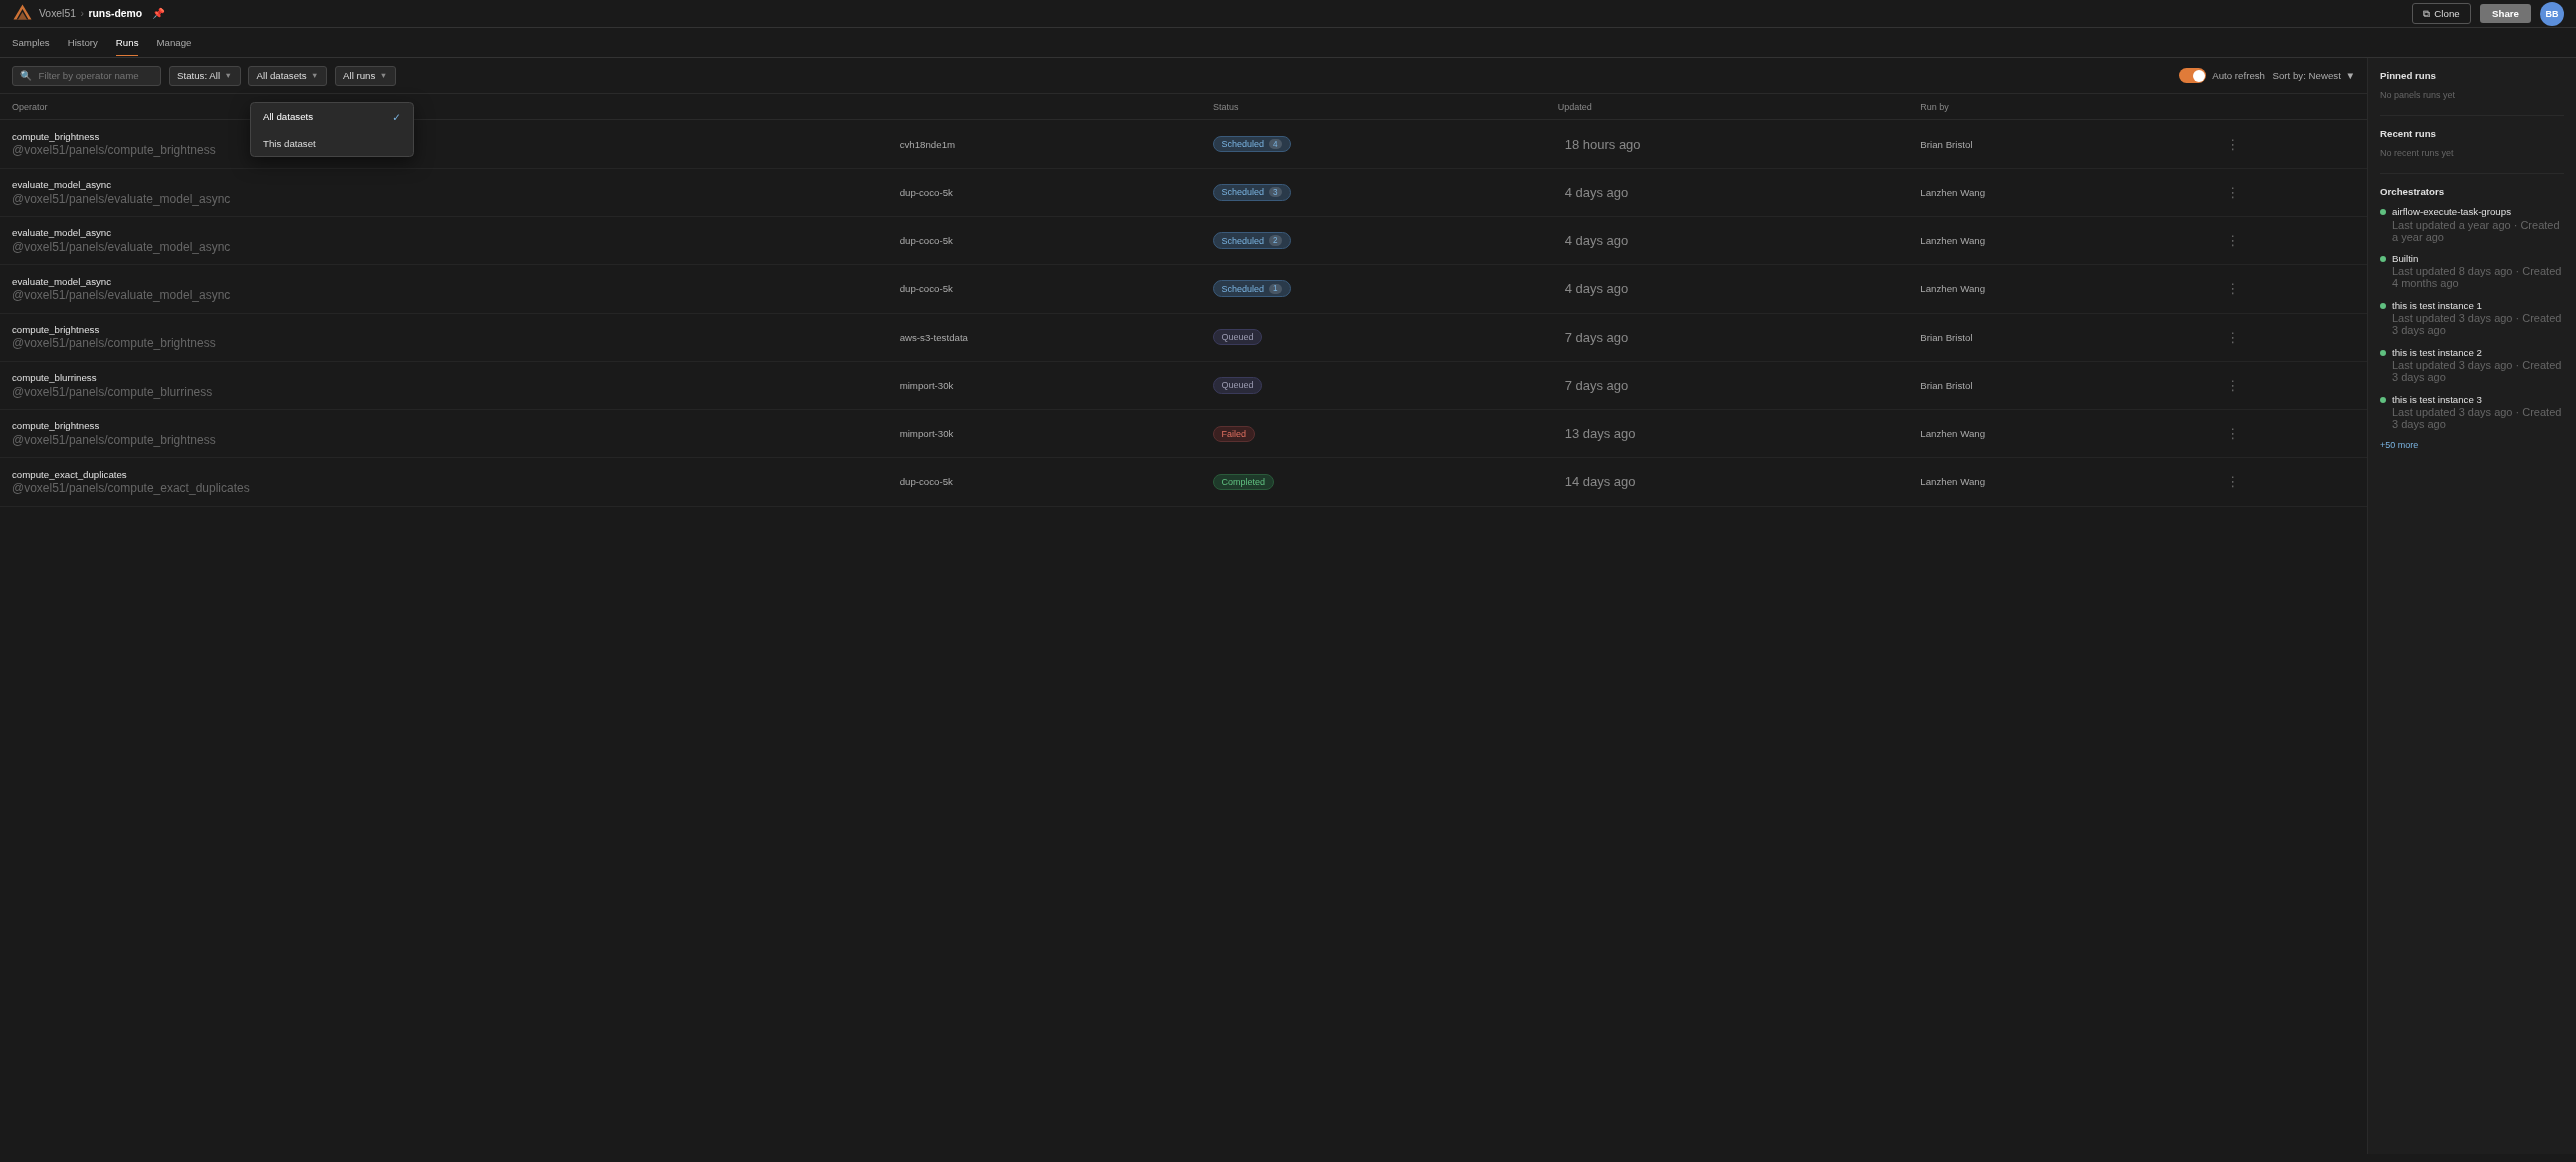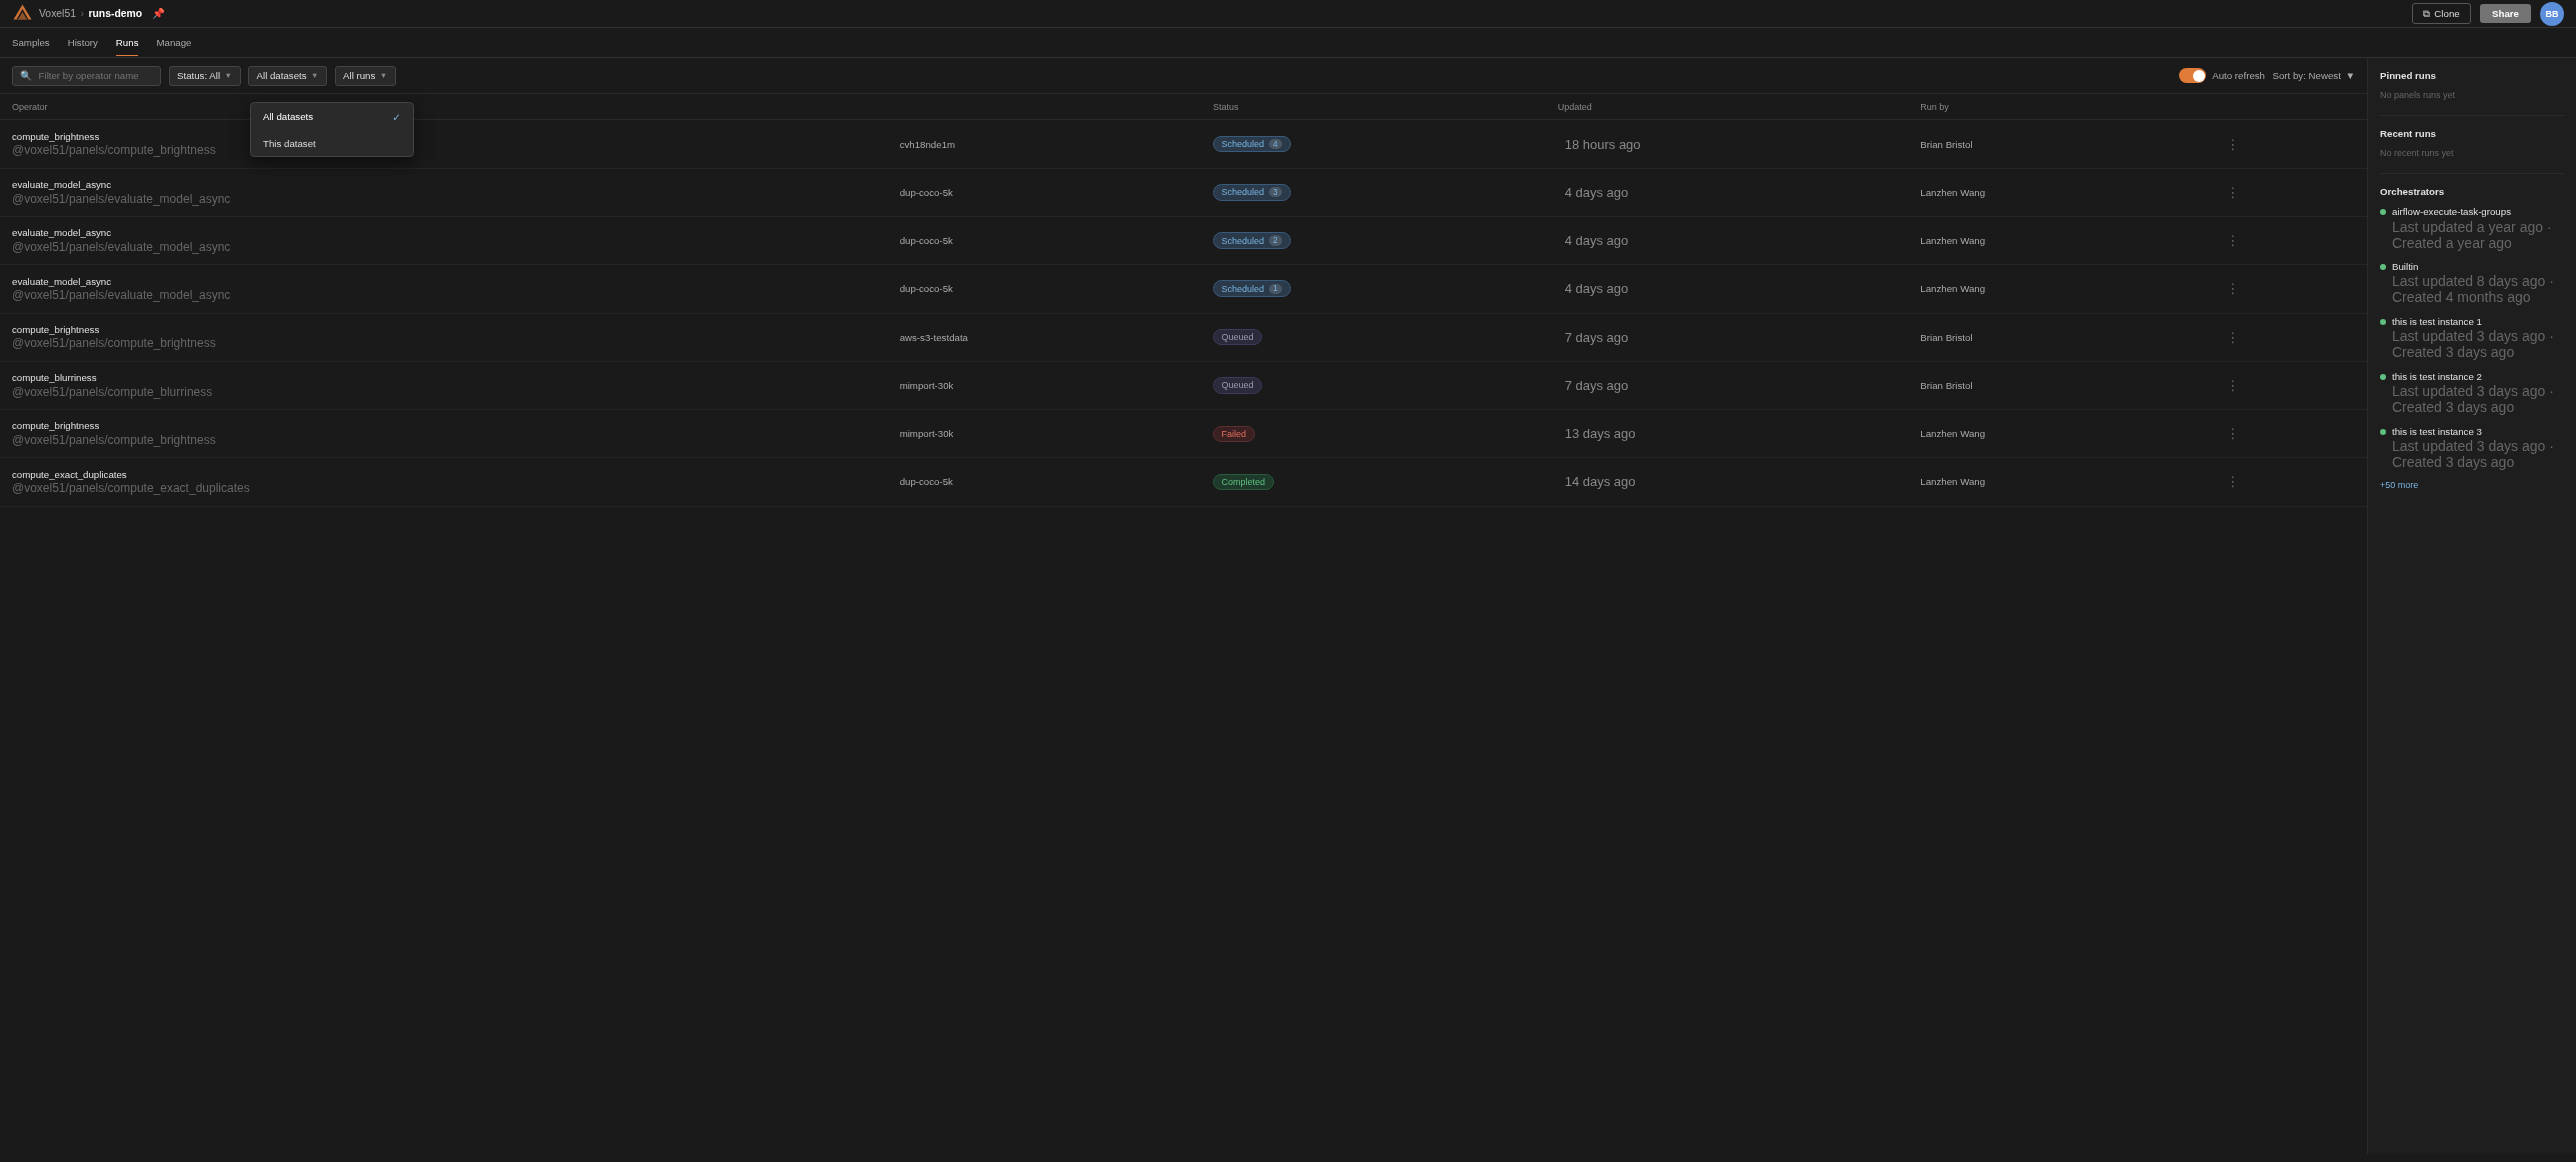--- a/index.html
+++ b/index.html
@@ -338,21 +338,21 @@
       margin-top: 3px;
       flex-shrink: 0;
     }
     .orchestrator-info {}
     .orchestrator-name {
       font-size: 9.7px;
       color: #e0e0e0;
       font-weight: 500;
     }
     .orchestrator-meta {
-      font-size: 14px;
+      font-size: 11px;
       color: #666;
       margin-top: 1.5px;
     }
     .more-link {
       color: #7ab3e0;
       font-size: 9px;
       cursor: pointer;
     }
     .dropdown-menu {
       position: absolute;

